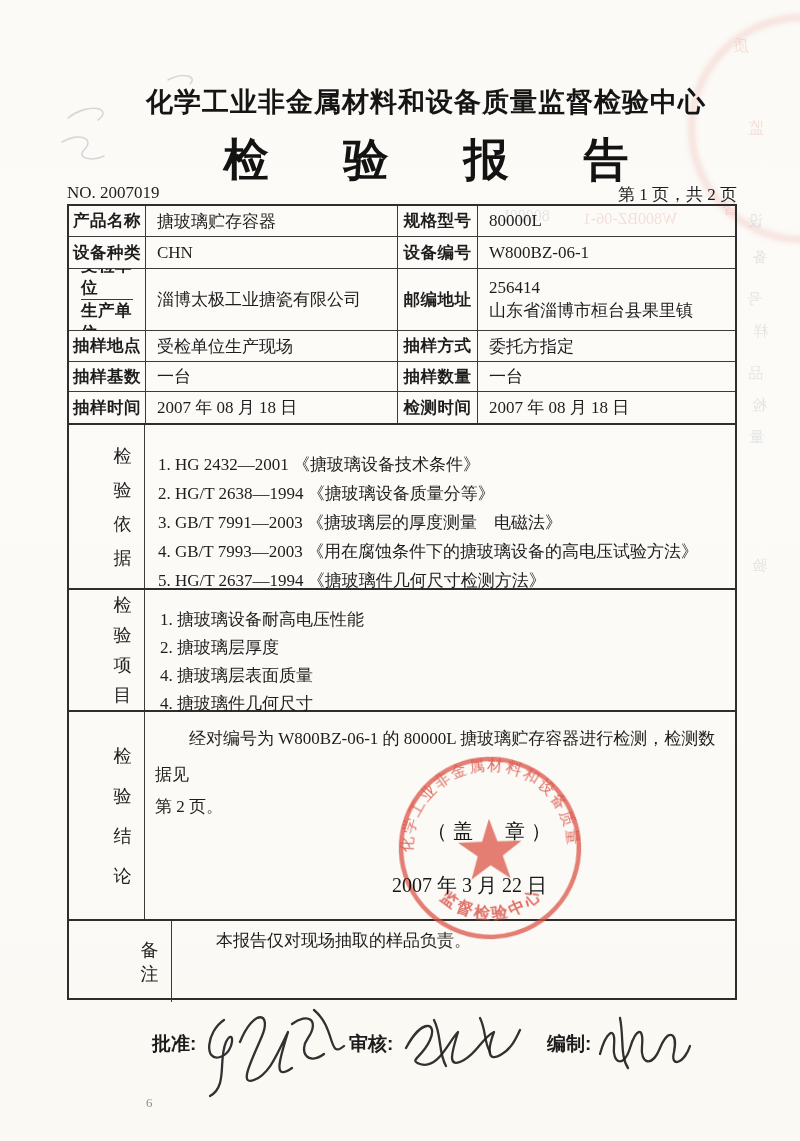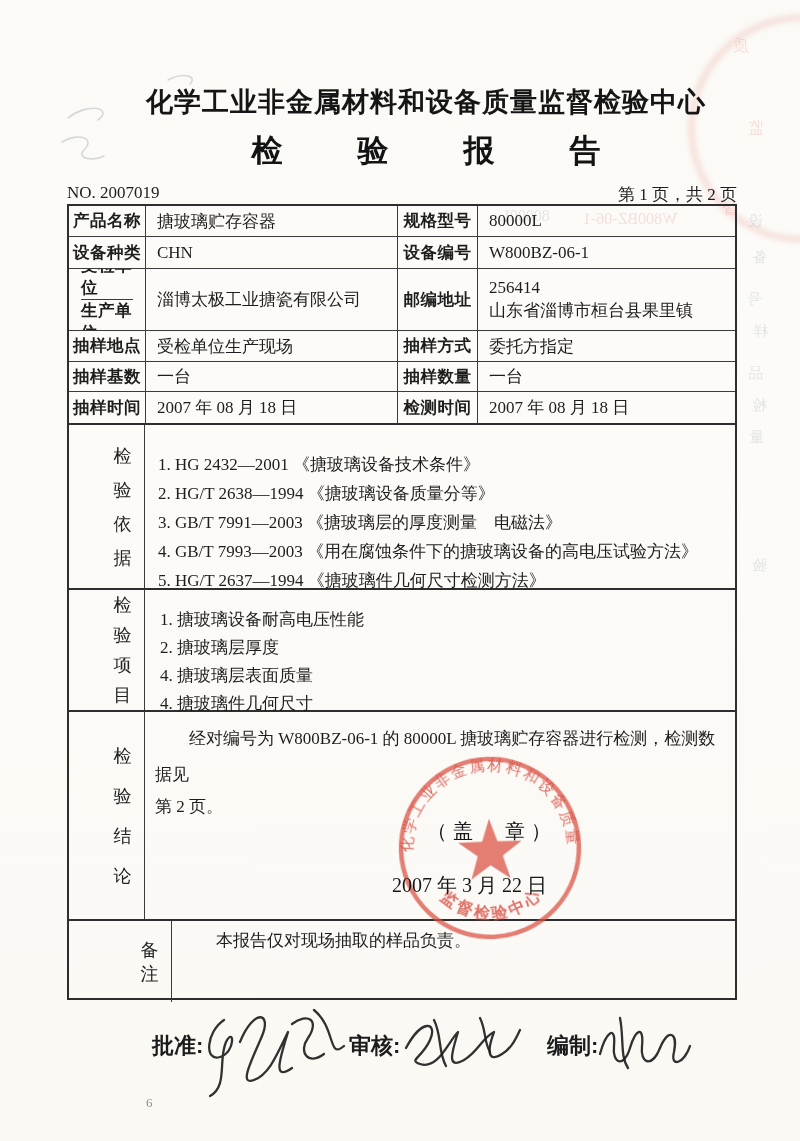--- a/index.html
+++ b/index.html
@@ -8,21 +8,21 @@
     background:linear-gradient(180deg,#fbfaf6 0%,#fcfbf8 30%,#faf9f4 100%);
     font-family:"Liberation Serif","DejaVu Serif",serif;
     color:#1d1d1d;overflow:hidden;
   }
   .hei{font-family:"Liberation Sans","DejaVu Sans",sans-serif;}
 
   
   .org-title{position:absolute;top:84px;left:0;right:0;text-align:center;
     transform:translateX(26px);font-size:27px;font-weight:700;letter-spacing:1px;color:#151515;}
   .report-title-wrap{position:absolute;top:130px;left:0;right:0;text-align:center;transform:translateX(26px);}
-  .report-title{display:inline-block;font-size:31px;font-weight:700;
+  .report-title{display:inline-block;font-size:45px;font-weight:700;
     letter-spacing:75px;margin-right:-75px;color:#131313;}
   .meta-row{position:absolute;top:183px;left:67px;width:670px;display:flex;
     justify-content:space-between;font-size:17px;}
 
   
   .rtable{position:absolute;top:204px;left:67px;width:670px;height:796px;
     border:2px solid #2e2e2e;box-sizing:border-box;background:transparent;}
   .igrid{display:grid;grid-template-columns:76px 252px 80px auto;
     grid-template-rows:30px 32px 62px 31px 30px 32px;}
   .cell{box-sizing:border-box;display:flex;align-items:center;overflow:hidden;}
@@ -54,21 +54,21 @@
   .remark-content{padding:7px 10px 0 10px;}
   .remark-text{text-indent:2em;line-height:26px;}
 
   
   .stamp{position:absolute;left:249px;top:40px;width:192px;height:192px;
     transform:rotate(-2deg);filter:blur(.3px);opacity:.92;}
   .seal-note{position:absolute;left:282px;top:106px;font-size:20px;letter-spacing:6px;color:#171717;}
   .concl-date{position:absolute;left:247px;top:160px;font-size:20px;color:#171717;}
 
   
-  .foot-label{position:absolute;font-size:22px;font-weight:700;
+  .foot-label{position:absolute;font-size:19px;font-weight:700;
     font-family:"Liberation Sans","DejaVu Sans",sans-serif;color:#1c1c1c;}
   .sig{position:absolute;}
   .sig path{fill:none;stroke:#202020;stroke-width:2.3;stroke-linecap:round;stroke-linejoin:round;opacity:.92;}
 
   
   .bleed{position:absolute;transform:scaleX(-1);color:#8d96a0;opacity:.22;
     filter:blur(.6px);font-size:16px;pointer-events:none;white-space:nowrap;}
   .bleed.red{color:#d8493e;opacity:.16;}
   .bleed-ring{position:absolute;left:688px;top:14px;width:215px;height:215px;
     border:7px solid rgba(214,64,52,.13);border-radius:50%;filter:blur(2.5px);}

